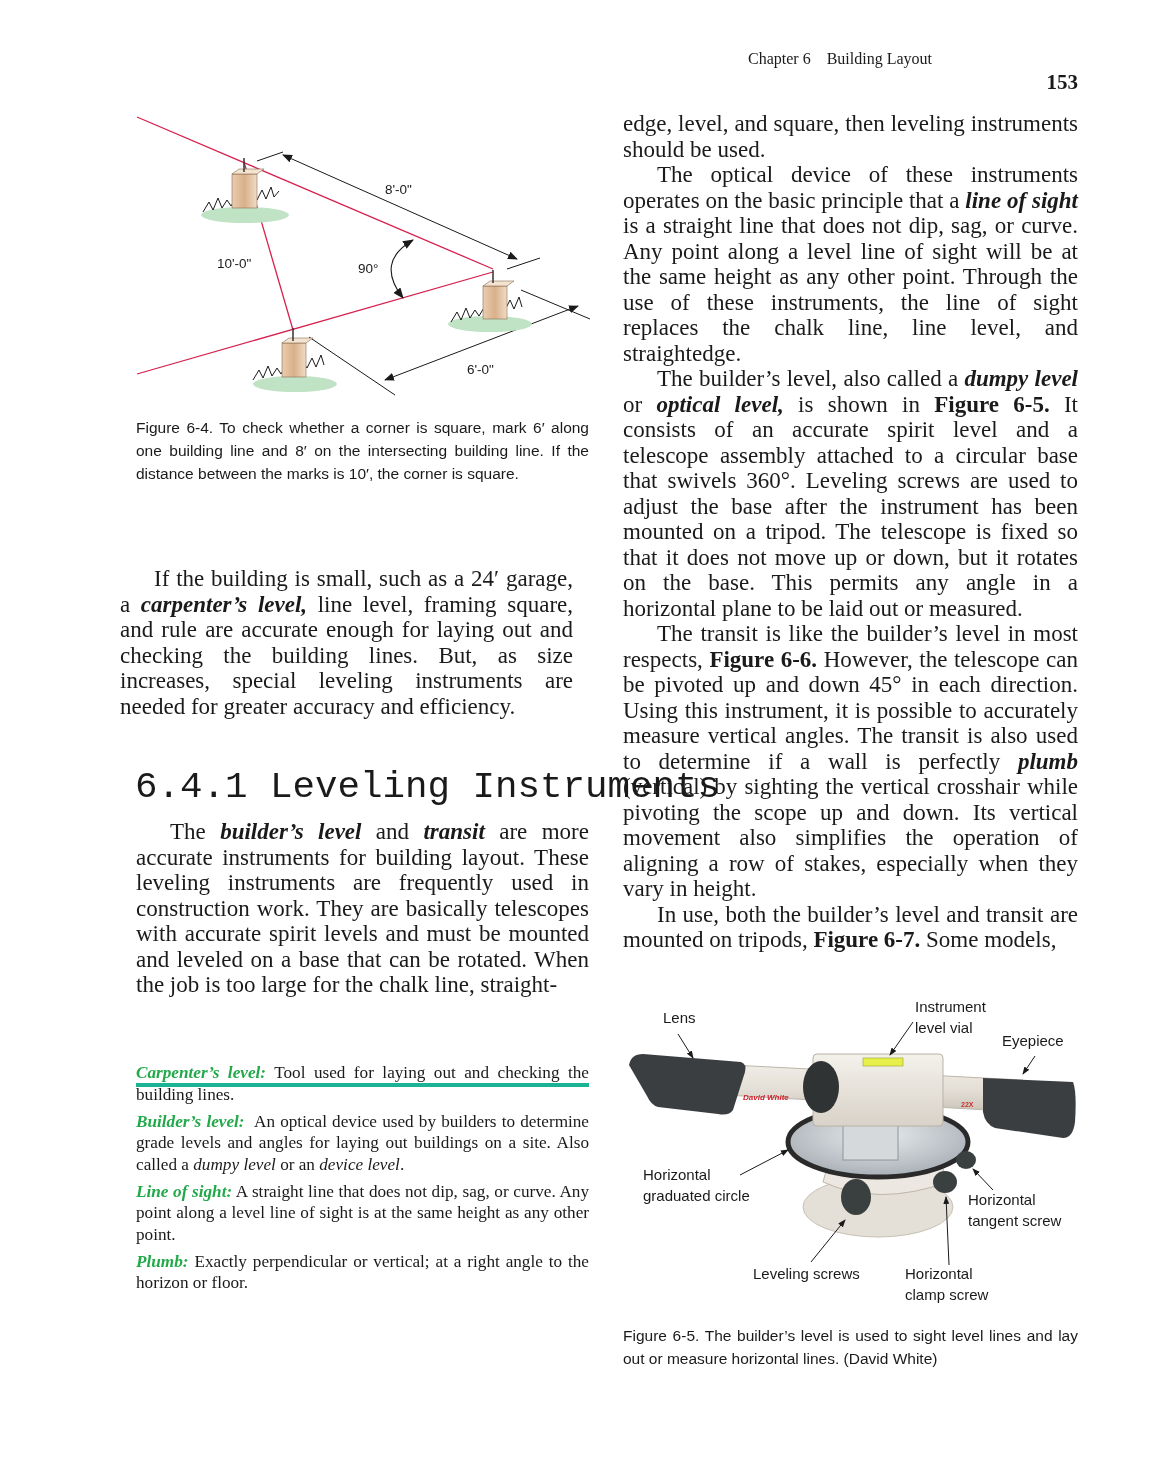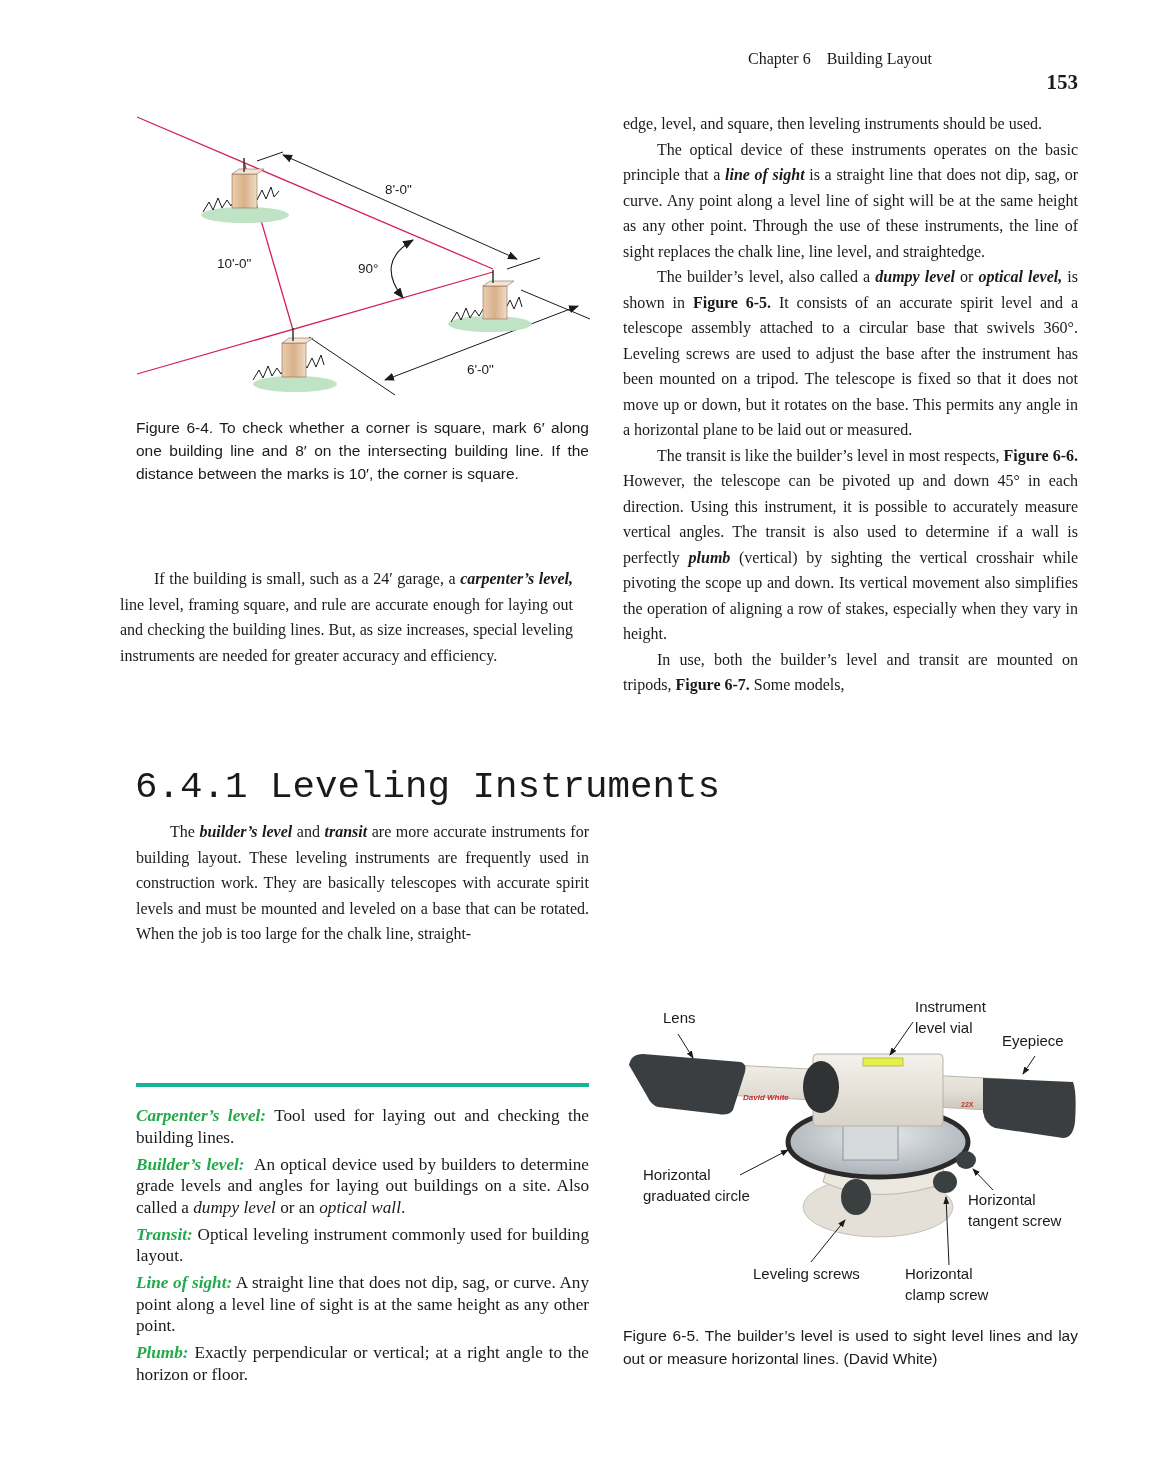--- a/index.html
+++ b/index.html
@@ -12,33 +12,33 @@
 
   .fig4 { position: absolute; left: 135px; top: 112px; width: 460px; height: 290px; }
   .fig4 svg { width: 460px; height: 290px; display: block; }
   .fig4 .dim { font-family: "Liberation Sans", "DejaVu Sans", sans-serif; font-size: 13.5px; fill: #1a1a1a; }
 
   .caption { font-family: "Liberation Sans", "DejaVu Sans", sans-serif; font-size: 15.5px; line-height: 23px; text-align: justify; text-align-last: left; color: #1a1a1a; }
   .caption b { font-weight: normal; }
   .cap4 { position: absolute; left: 136px; top: 416px; width: 453px; }
   .cap5 { position: absolute; left: 623px; top: 1324px; width: 455px; }
 
-  .body-text { font-size: 16px; line-height: 25.5px; text-align: justify; }
+  .body-text { font-size: 23px; line-height: 25.5px; text-align: justify; }
   .body-text p { text-indent: 34px; }
   .body-text p.noind { text-indent: 0; }
   .body-text i.key { font-weight: bold; font-style: italic; }
   .body-text b.ref { font-weight: bold; }
 
   .left-top { position: absolute; left: 120px; top: 566px; width: 453px; }
   .section-heading { position: absolute; left: 135px; top: 766px; font-size: 37.5px; font-weight: normal; white-space: nowrap; font-family: Liberation Mono, monospace; }
   .left-mid { position: absolute; left: 136px; top: 819px; width: 453px; }
   .right-col { position: absolute; left: 623px; top: 111px; width: 455px; }
 
   .gloss-rule { position: absolute; left: 136px; top: 1083px; width: 453px; height: 4px; background: #1ab394; }
-  .glossary { position: absolute; left: 136px; top: 1105px; width: 453px; font-size: 17.2px; line-height: 21.5px; text-align: justify; }
+  .glossary { position: absolute; left: 136px; top: 1062px; width: 453px; font-size: 17.2px; line-height: 21.5px; text-align: justify; }
   .glossary .entry { margin-bottom: 5.5px; }
   .glossary .term { color: #22a94a; font-style: italic; font-weight: bold; }
 
   .fig5 { position: absolute; left: 623px; top: 992px; width: 455px; height: 318px; }
   .fig5 svg { width: 455px; height: 318px; display: block; }
   .fig5 .lbl { font-family: "Liberation Sans", "DejaVu Sans", sans-serif; font-size: 15px; fill: #1a1a1a; }
 </style>
 </head>
 <body>
 
@@ -126,22 +126,21 @@
   <p class="noind">edge, level, and square, then leveling instruments should be used.</p>
   <p><span>The optical device of these instruments operates on the basic principle that a </span><i class="key">line of sight</i><span> is a straight line that does not dip, sag, or curve. Any point along a level line of sight will be at the same height as any other point. Through the use of these instruments, the line of sight replaces the chalk line, line level, and straightedge.</span></p>
   <p><span>The builder’s level, also called a </span><i class="key">dumpy level</i><span> or </span><i class="key">optical level,</i><span> is shown in </span><b class="ref">Figure 6-5.</b><span> It consists of an accurate spirit level and a telescope assembly attached to a circular base that swivels 360°. Leveling screws are used to adjust the base after the instrument has been mounted on a tripod. The telescope is fixed so that it does not move up or down, but it rotates on the base. This permits any angle in a horizontal plane to be laid out or measured.</span></p>
   <p><span>The transit is like the builder’s level in most respects, </span><b class="ref">Figure 6-6.</b><span> However, the telescope can be pivoted up and down 45° in each direction. Using this instrument, it is possible to accurately measure vertical angles. The transit is also used to determine if a wall is perfectly </span><i class="key">plumb</i><span> (vertical) by sighting the vertical crosshair while pivoting the scope up and down. Its vertical movement also simplifies the operation of aligning a row of stakes, especially when they vary in height.</span></p>
   <p><span>In use, both the builder’s level and transit are mounted on tripods, </span><b class="ref">Figure 6-7.</b><span> Some models,</span></p>
 </div>
 
 <div class="gloss-rule"></div>
 <div class="glossary">
   <div class="entry"><span class="term">Carpenter’s level:</span><span> Tool used for laying out and checking the building lines.</span></div>
-  <div class="entry"><span class="term">Builder’s level:</span><span style="white-space:pre-wrap;">  An optical device used by builders to determine grade levels and angles for laying out buildings on a site. Also called a </span><i>dumpy level</i><span> or an </span><i>optical wall</i><span>.</span></div>
-  <div class="entry"><span class="term">Transit:</span><span> Optical leveling instrument commonly used for building layout.</span></div>
+  <div class="entry"><span class="term">Builder’s level:</span><span style="white-space:pre-wrap;">  An optical device used by builders to determine grade levels and angles for laying out buildings on a site. Also called a </span><i>dumpy level</i><span> or an </span><i>device level</i><span>.</span></div>
   <div class="entry"><span class="term">Line of sight:</span><span> A straight line that does not dip, sag, or curve. Any point along a level line of sight is at the same height as any other point.</span></div>
   <div class="entry"><span class="term">Plumb:</span><span> Exactly perpendicular or vertical; at a right angle to the horizon or floor.</span></div>
 </div>
 
 <div class="fig5">
   <svg viewBox="0 0 455 318">
     <defs>
       <marker id="a5" markerWidth="8" markerHeight="6" refX="7" refY="3" orient="auto">
         <path d="M0,0 L8,3 L0,6 Z" fill="#1a1a1a"></path>
       </marker>

